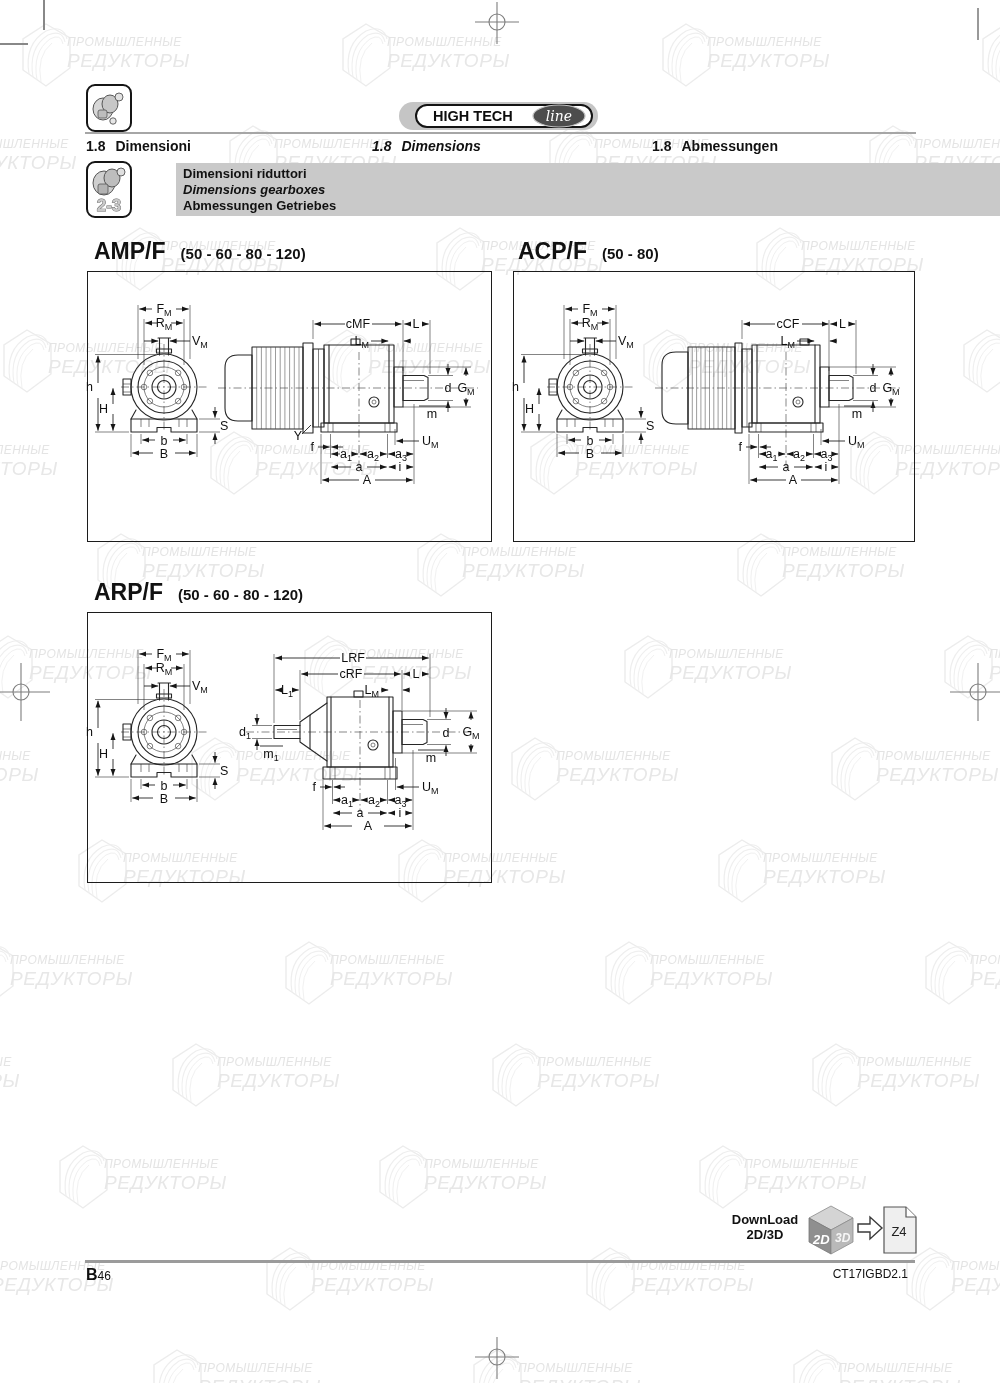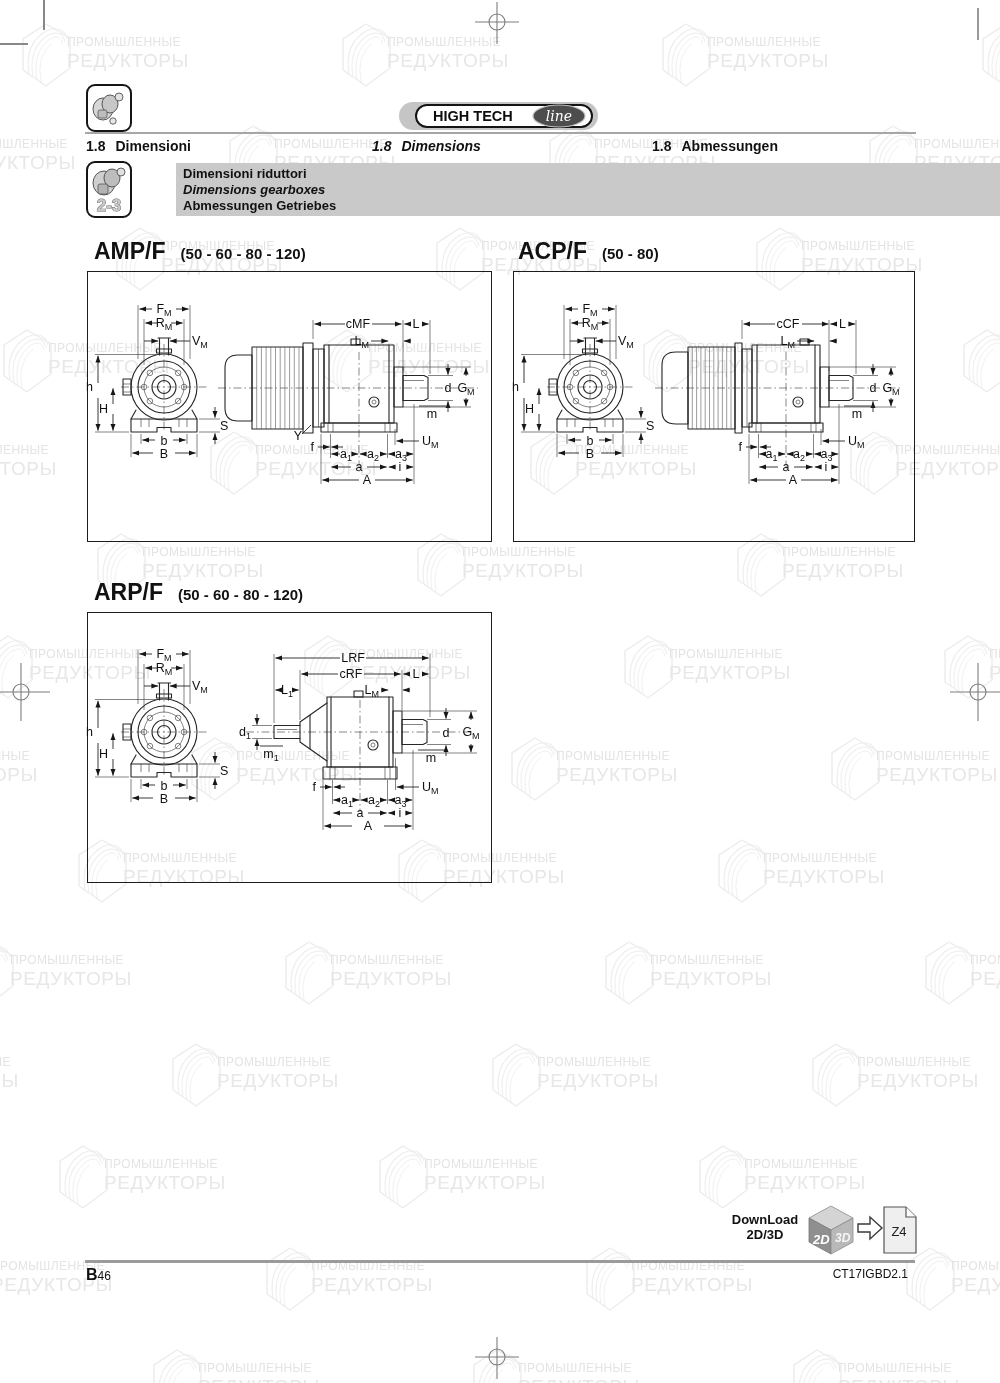--- a/index.html
+++ b/index.html
@@ -1,20 +1,20 @@
 <!DOCTYPE html>
 <html><head>
 <meta charset="utf-8">
 <style>
   html,body{margin:0;padding:0;background:#fff;}
   .page{position:relative;width:1000px;height:1383px;background:#ffffff;overflow:hidden;
         font-family:"Liberation Sans",sans-serif;color:#111;}
   .abs{position:absolute;}
   
-  .wm-layer{position:absolute;inset:0;z-index:0;}
+  .wm-layer{position:absolute;inset:0;z-index:0;font-style:italic;}
   .wm-cluster{position:absolute;width:170px;height:70px;}
   .wm-cluster svg{position:absolute;left:0;top:0;}
   .wm-t1{position:absolute;left:47px;top:13px;font-size:12px;letter-spacing:.4px;color:#e4e4e4;white-space:nowrap;}
   .wm-t2{position:absolute;left:47px;top:28px;font-size:19px;letter-spacing:.6px;color:#e7e7e7;white-space:nowrap;}
   
   .hr1{position:absolute;left:85px;top:132px;width:831px;height:2px;background:#a6a6a6;z-index:1;}
   .icon-box{position:absolute;border:2.2px solid #151515;border-radius:9px;background:#fff;z-index:2;}
   .langrow{position:absolute;top:138px;font-size:14px;font-weight:bold;z-index:2;white-space:nowrap;}
   .langrow .num{margin-right:10px;}
   .lang-en{font-style:italic;}

